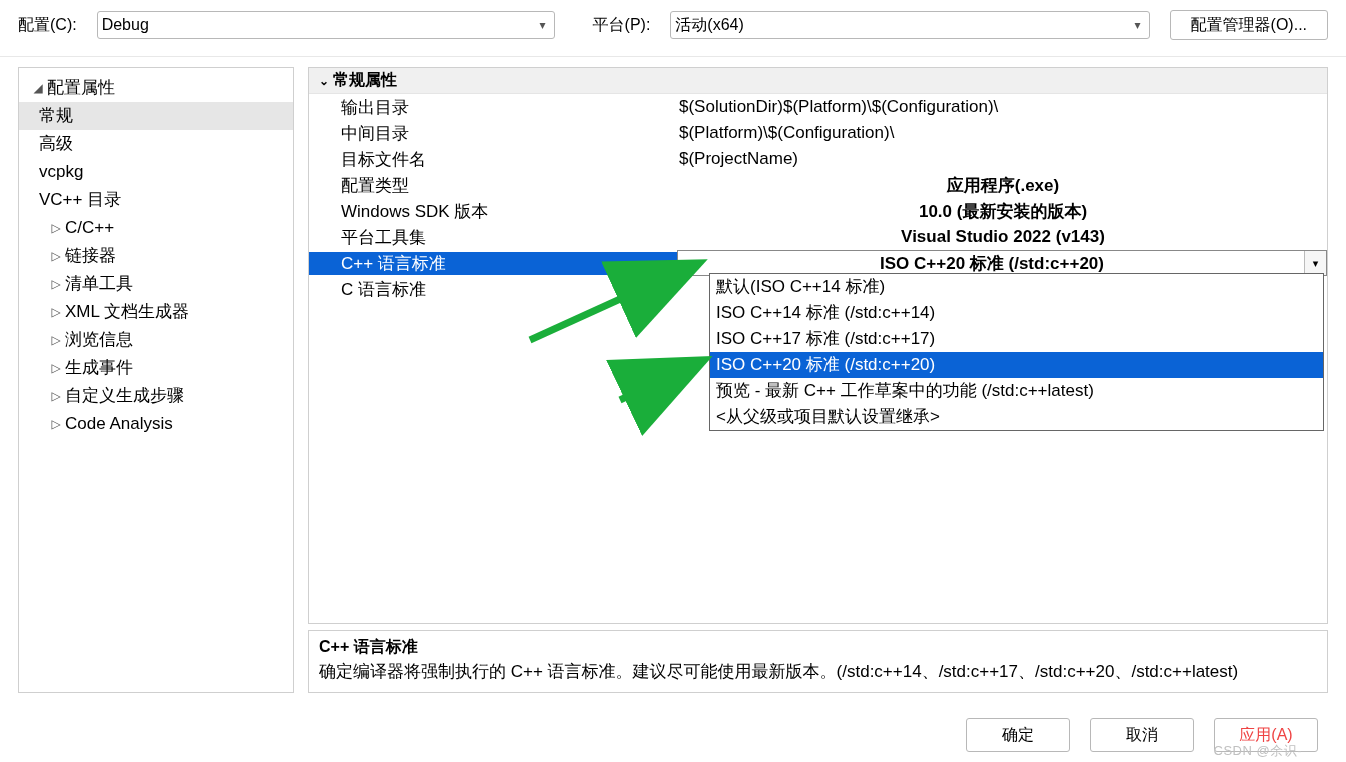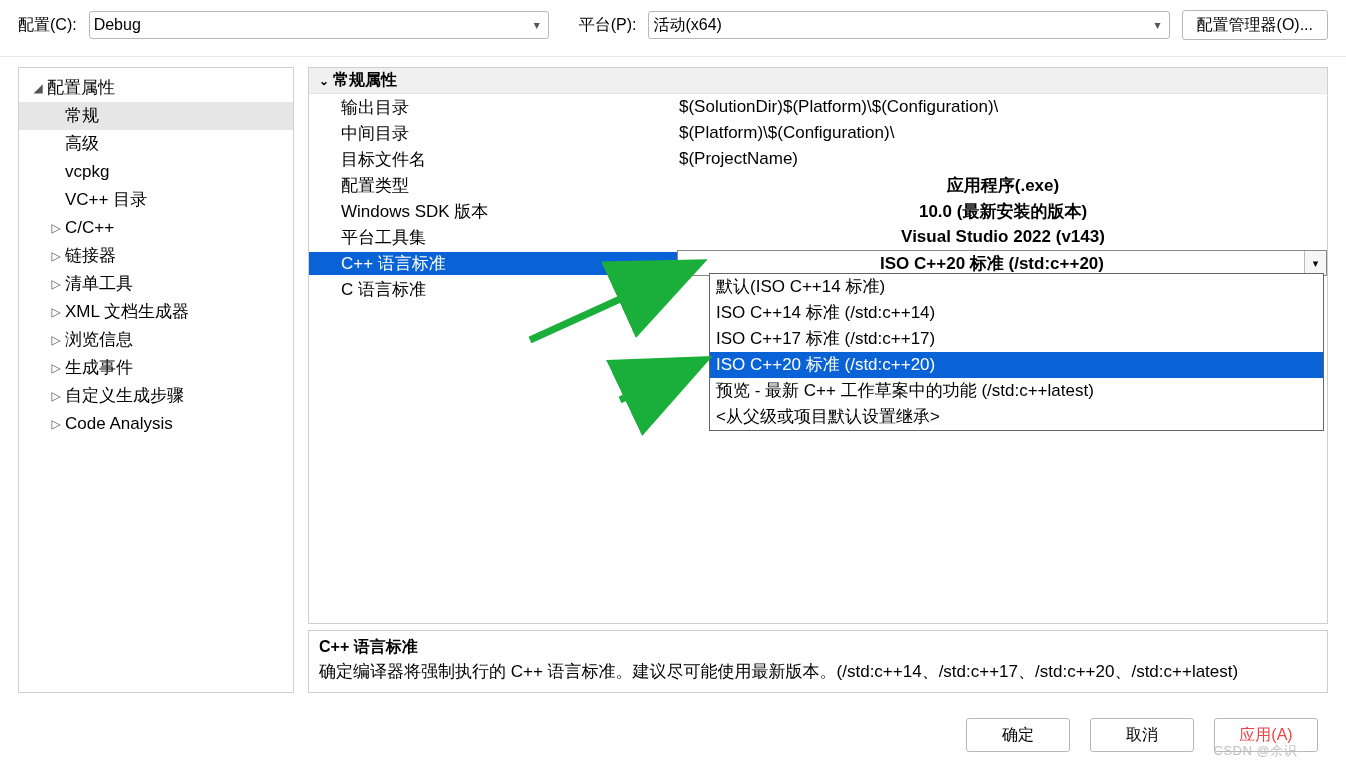--- a/index.html
+++ b/index.html
@@ -8,21 +8,21 @@
     width: 1346px; height: 762px;
     font-family: "Microsoft YaHei", "Segoe UI", sans-serif;
     font-size: 16px;
     background: #ffffff;
     color: #000;
     overflow: hidden;
   }
   .top-bar {
     display: flex;
     align-items: center;
-    gap: 12px;
+    gap: 20px;
     padding: 10px 18px 16px 18px;
     border-bottom: 1px solid #e8e8e8;
   }
   .top-bar label { white-space: nowrap; }
   .select-like {
     border: 1px solid #b8b8b8;
     border-radius: 3px;
     height: 28px;
     background: #fff;
     display: flex;
@@ -36,21 +36,21 @@
     font-size: 12px;
     color: #555;
   }
   .cfg-select { flex: 1 1 auto; max-width: 460px; }
   .plat-select { flex: 1 1 auto; }
   .btn {
     border: 1px solid #b8b8b8;
     border-radius: 3px;
     background: #fff;
     height: 30px;
-    padding: 0 14px;
+    padding: 0 20px;
     display: inline-flex;
     align-items: center;
     cursor: default;
   }
   .main {
     display: flex;
     padding: 10px 18px 0 18px;
     height: 636px;
     gap: 14px;
   }
@@ -65,21 +65,21 @@
     padding: 6px 0;
   }
   .tree-row {
     display: flex; align-items: center;
     padding: 1px 6px 1px 10px;
     line-height: 26px;
     white-space: nowrap;
   }
   .tree-caret { width: 18px; display: inline-flex; justify-content: center; color: #555; font-size: 12px; }
   .tree-indent-1 { padding-left: 28px; }
-  .tree-indent-2 { padding-left: 46px; }
+  .tree-indent-2 { padding-left: 20px; }
   .tree-row.selected {
     background: #e6e6e6;
   }
   .content {
     flex: 1 1 auto;
     display: flex;
     flex-direction: column;
     min-width: 0;
   }
   .prop-grid {

